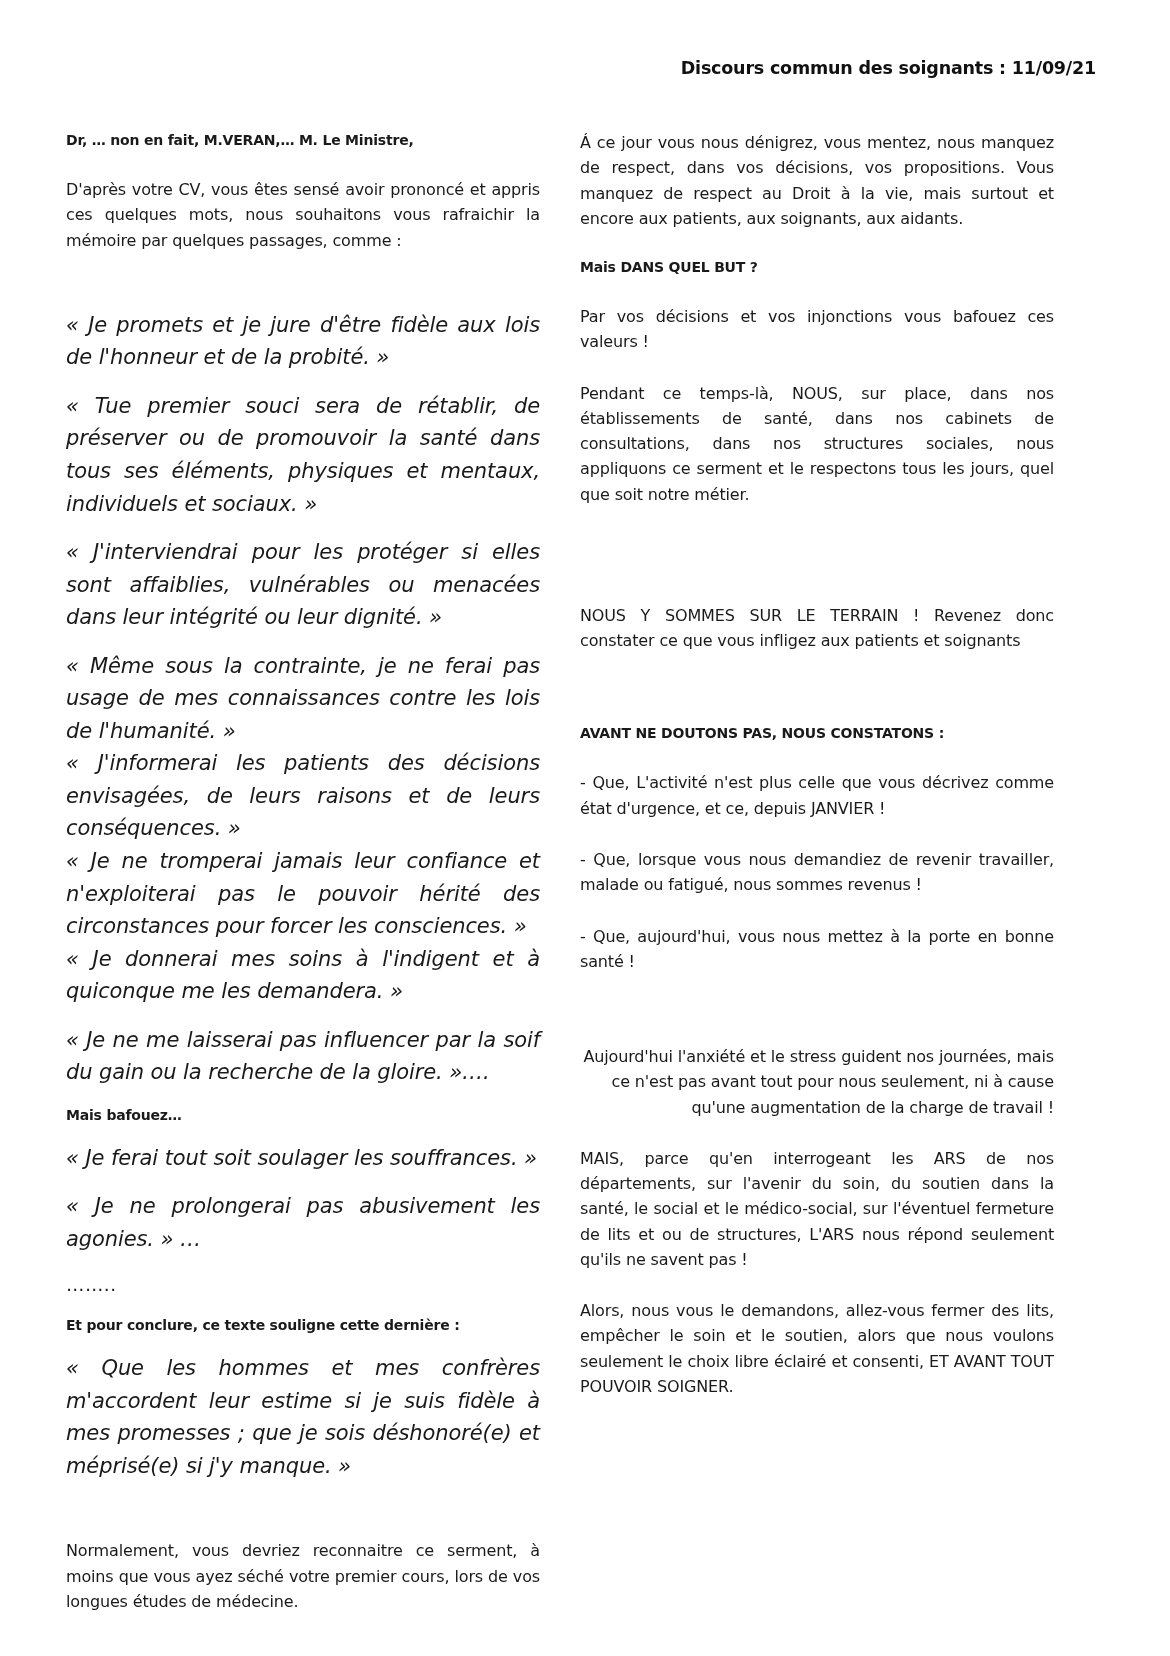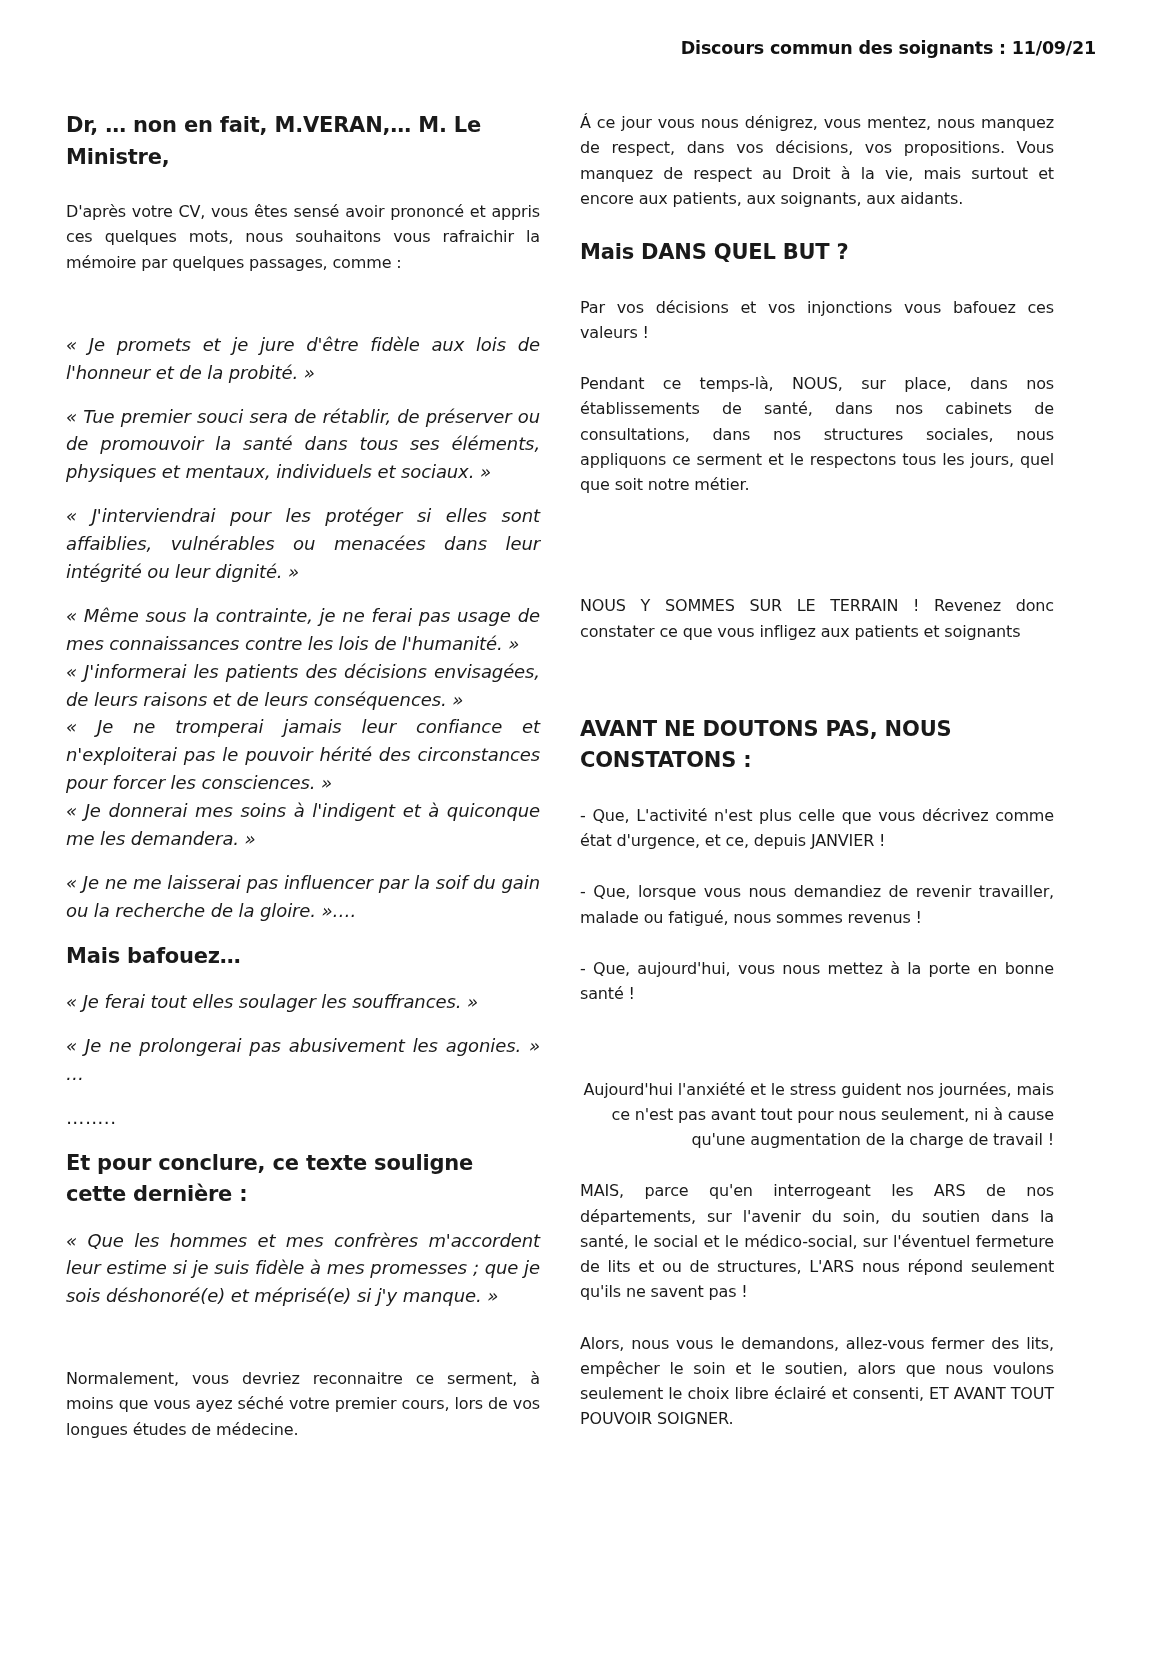--- a/index.html
+++ b/index.html
@@ -14,20 +14,21 @@
     color: #1a1a1a;
     position: relative;
     overflow: hidden;
   }
   .page {
     width: 1170px;
     height: 1560px;
     box-sizing: border-box;
     padding: 38px 66px 20px 66px;
     position: relative;
+    margin-top: 20px;
   }
   .header {
     text-align: right;
     font-size: 17.5px;
     font-weight: bold;
     letter-spacing: -0.2px;
     color: #111;
     padding-right: 8px;
     margin-bottom: 52px;
   }
@@ -47,28 +48,28 @@
     font-size: 16px;
     line-height: 1.58;
     text-align: justify;
     letter-spacing: -0.15px;
   }
   .body-text.noj {
     text-align: right;
   }
   .bold {
     font-weight: bold;
-    font-size: 21px;
+    font-size: 14px;
     line-height: 1.5;
     letter-spacing: -0.2px;
     text-align: left;
   }
   .quote {
     font-style: italic;
-    font-size: 18px;
+    font-size: 21px;
     line-height: 1.55;
     text-align: justify;
     letter-spacing: -0.1px;
   }
   .sp-0 { height: 0px; }
   .sp-s  { height: 16px; }
   .sp-m  { height: 26px; }
   .sp-xl { height: 56px; }
   .sp-xxl{ height: 70px; }
   .dots {
@@ -116,21 +117,21 @@
 
       <p class="quote">« Je donnerai mes soins à l'indigent et à quiconque me les demandera. »</p>
       <div class="sp-s"></div>
 
       <p class="quote">« Je ne me laisserai pas influencer par la soif du gain ou la recherche de la gloire. »….</p>
       <div class="sp-s"></div>
 
       <p class="bold">Mais bafouez…</p>
       <div class="sp-s"></div>
 
-      <p class="quote">« Je ferai tout elles soulager les souffrances. »</p>
+      <p class="quote">« Je ferai tout soit soulager les souffrances. »</p>
       <div class="sp-s"></div>
 
       <p class="quote">« Je ne prolongerai pas abusivement les agonies. » …</p>
       <div class="sp-s"></div>
 
       <p class="dots">……..</p>
       <div class="sp-s"></div>
 
       <p class="bold">Et pour conclure, ce texte souligne cette dernière :</p>
       <div class="sp-s"></div>

